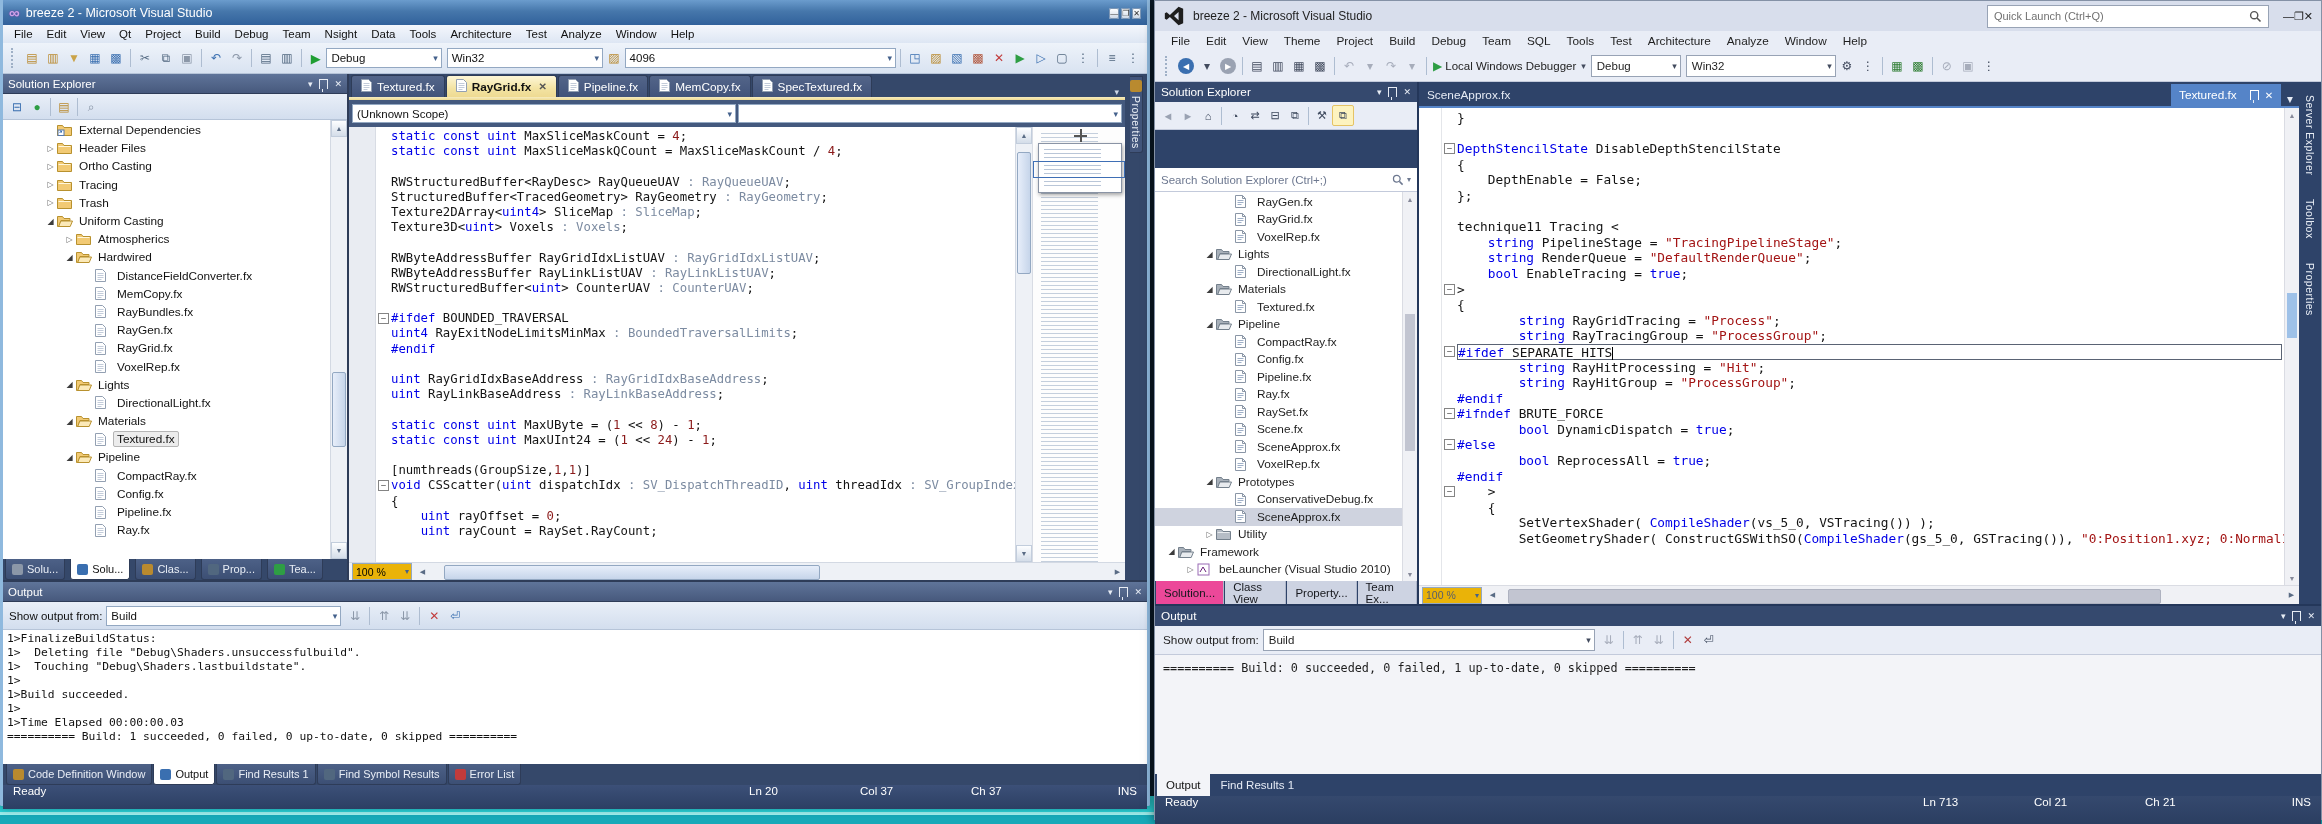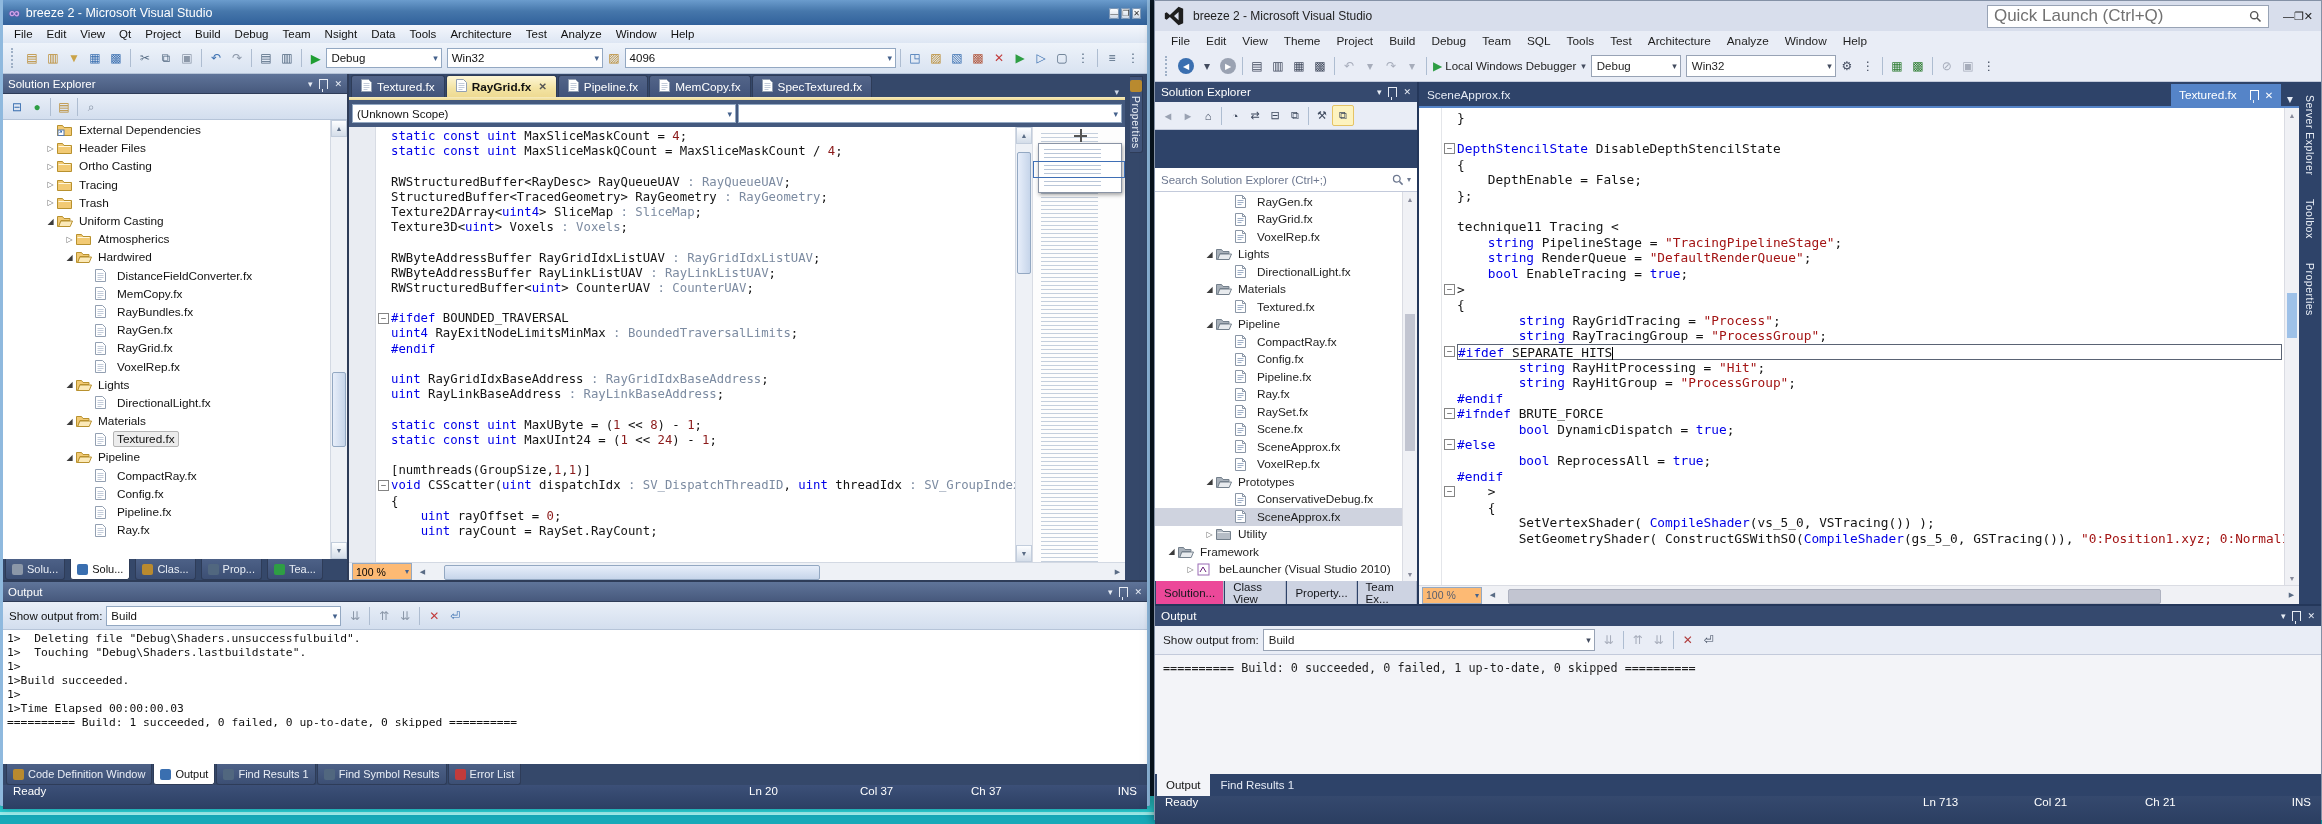--- a/index.html
+++ b/index.html
@@ -79,21 +79,21 @@
   .caret{display:inline-block;width:1px;height:13px;background:#000;vertical-align:middle;}
   .l-map{width:92px;background:#fdfdfd;border-left:1px solid #d8dce4;position:relative;flex:none;
     background-image:repeating-linear-gradient(#c4cfdd 0 1px,transparent 1px 4px);background-size:62% 100%;background-position:8px 6px;background-repeat:no-repeat;}
   .map-pop{position:absolute;right:3px;top:16px;width:82px;height:48px;background:#fff;border:1px solid #8a94a5;box-shadow:1px 2px 4px rgba(0,0,0,.35);
     background-image:repeating-linear-gradient(#b9c6d8 0 1px,transparent 1px 4px);background-size:70% 80%;background-position:5px 5px;background-repeat:no-repeat;}
   .map-view{position:absolute;left:0;right:0;top:34px;height:15px;border:1px solid #3f6fb5;}
   .pan{position:absolute;right:38px;top:2px;width:13px;height:13px;}
   .pan::before{content:"";position:absolute;left:6px;top:0;width:2px;height:13px;background:#555;}
   .pan::after{content:"";position:absolute;left:0;top:6px;width:13px;height:2px;background:#555;}
   .l-hsb{height:17px;background:#eef1f6;border-top:1px solid #d3d9e3;display:flex;align-items:center;font-size:10.5px;}
-  .zoomc{width:52px;height:15px;background:#fdba74;border:1px solid #93a8c2;margin:0 3px;font-size:10.5px;display:flex;align-items:center;padding:0 3px;position:relative;}
+  .zoomc{width:52px;height:15px;background:#eab308;border:1px solid #93a8c2;margin:0 3px;font-size:10.5px;display:flex;align-items:center;padding:0 3px;position:relative;}
   .zoomc::after{content:"▾";position:absolute;right:2px;font-size:8px;color:#44618c;}
   .hsb-ar{width:15px;text-align:center;color:#5a6c85;font-size:7px;}
   .hsb-tr{flex:1;position:relative;height:13px;}
   .hsb-th{position:absolute;top:0;height:13px;border:1px solid #93a8c2;border-radius:2px;background:linear-gradient(#e7eefa,#c6d5ea);}
   .side-strip{width:22px;background:#35486a;display:flex;flex-direction:column;align-items:center;padding-top:2px;}
   .vtab{display:flex;flex-direction:column;align-items:center;background:#42557b;border:1px solid #2e3c58;border-left:none;border-radius:0 0 3px 0;padding:3px 0;color:#e9eef6;font-size:10.5px;}
   .vtab .vlab{writing-mode:vertical-rl;margin-top:4px;letter-spacing:.5px;}
   .vtab .bic{width:12px;height:12px;border-radius:2px;}
   .l-out{height:182px;display:flex;flex-direction:column;border-top:2px solid #2e3c58;}
   .out-tool{height:27px;background:linear-gradient(#e9eff8,#d3deee);display:flex;align-items:center;font-size:11.5px;color:#111;padding:0 6px;gap:4px;border-bottom:1px solid #b6c4d8;}
@@ -101,21 +101,21 @@
   .out-body .ol{height:14px;white-space:pre;}
   .l-bottabs{height:21px;background:#35486a;display:flex;align-items:flex-start;padding-left:3px;gap:1px;}
   .status{height:24px;display:flex;align-items:flex-start;color:#fff;font-size:11.5px;padding:0 10px;background:linear-gradient(#3c5078,#2c3f63);}
   .status .sp{flex:1}
   .status .f{width:111px;}
   .status .fi{width:55px;text-align:right;}
   
   .r-title{height:30px;background:#d8deec;display:flex;align-items:center;padding:0 8px;font-size:12px;color:#1e1e1e;}
   .r-logo{width:22px;height:22px;margin-right:8px;}
   .r-title .sp{flex:1}
-  .ql{width:268px;height:21px;background:#fff;border:1px solid #98a3b5;display:flex;align-items:center;color:#717171;font-size:17px;padding:0 6px;margin-right:14px;}
+  .ql{width:268px;height:21px;background:#fff;border:1px solid #98a3b5;display:flex;align-items:center;color:#717171;font-size:11px;padding:0 6px;margin-right:14px;}
   .ql .sp{flex:1}
   .rwbtn{width:28px;height:20px;text-align:center;line-height:20px;color:#1e1e1e;font-size:11px;}
   .r-menu{height:20px;background:#e9edf6;display:flex;align-items:center;font-size:11.8px;color:#1e1e1e;padding-left:8px;}
   .r-menu .mi{padding:2px 8px;}
   .r-tool{height:30px;background:#e9edf6;display:flex;align-items:center;padding:0 6px;gap:1px;border-bottom:1px solid #c3cadb;}
   .r-tool .tico{color:#424b5e;}
   .circ{width:16px;height:16px;border-radius:50%;display:inline-flex;align-items:center;justify-content:center;color:#fff;font-size:8px;}
   .r-main{display:flex;height:522px;}
   .r-se{width:262px;display:flex;flex-direction:column;border-right:2px solid #24375a;}
   .r-head{height:20px;background:#35496e;display:flex;align-items:center;color:#fff;font-size:11.8px;padding:0 6px;}
@@ -639,20 +639,21 @@
           <span class="tico dis" style="color: rgb(139, 151, 168);">⇊</span>
           <span class="tsep"></span>
           <span class="tico dis" style="color: rgb(139, 151, 168);">⇈</span>
           <span class="tico dis" style="color: rgb(139, 151, 168);">⇊</span>
           <span class="tsep"></span>
           <span class="tico" style="color: rgb(194, 59, 59);">✕</span>
           <span class="tico" style="color: rgb(58, 111, 176);">⏎</span>
         </span>
     </div>
     <div class="out-body" id="l-outbody">
+        <div class="ol">1&gt;FinalizeBuildStatus:</div>
         <div class="ol">1&gt;  Deleting file "Debug\Shaders.unsuccessfulbuild".</div>
         <div class="ol">1&gt;  Touching "Debug\Shaders.lastbuildstate".</div>
         <div class="ol">1&gt;</div>
         <div class="ol">1&gt;Build succeeded.</div>
         <div class="ol">1&gt;</div>
         <div class="ol">1&gt;Time Elapsed 00:00:00.03</div>
         <div class="ol">========== Build: 1 succeeded, 0 failed, 0 up-to-date, 0 skipped ==========</div>
       </div>
   </div>
   <div class="l-bottabs" id="l-bottabs">

